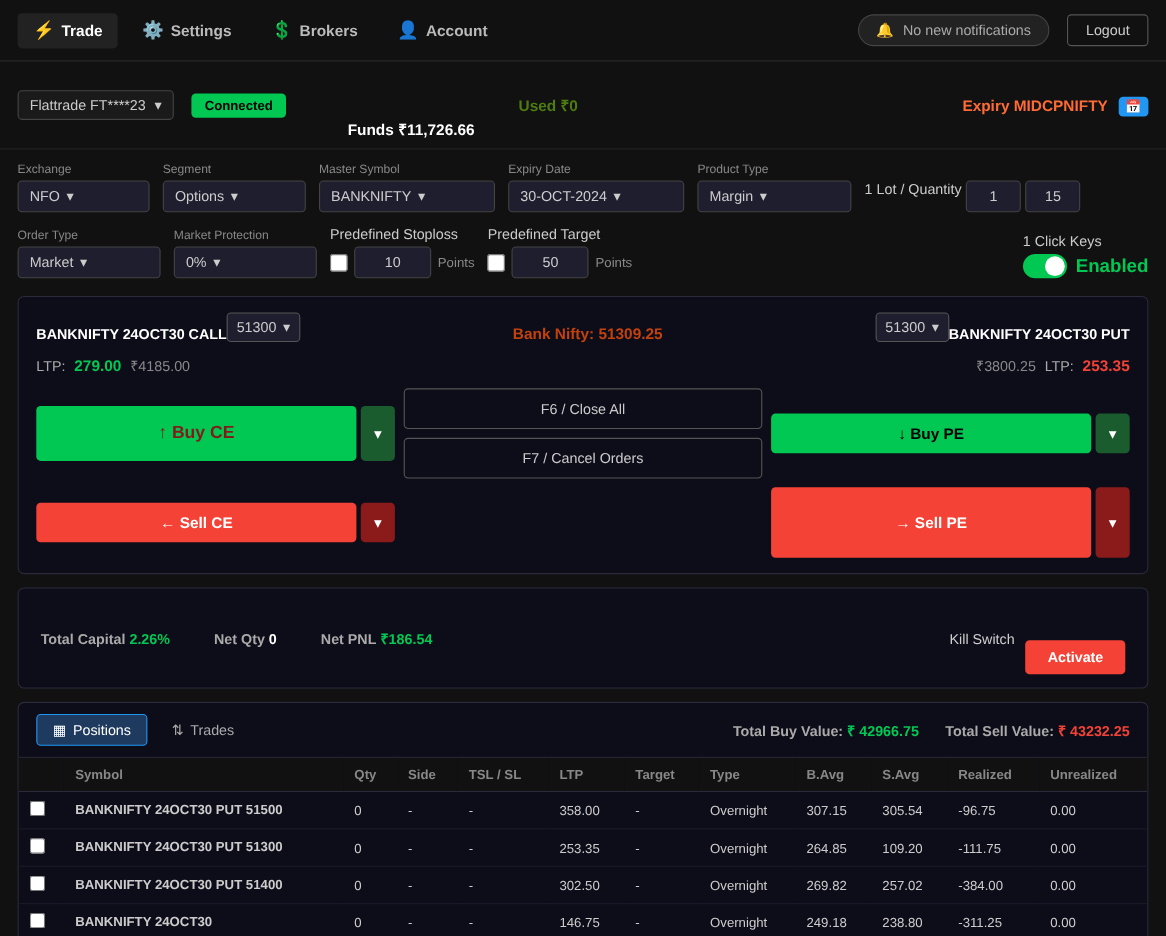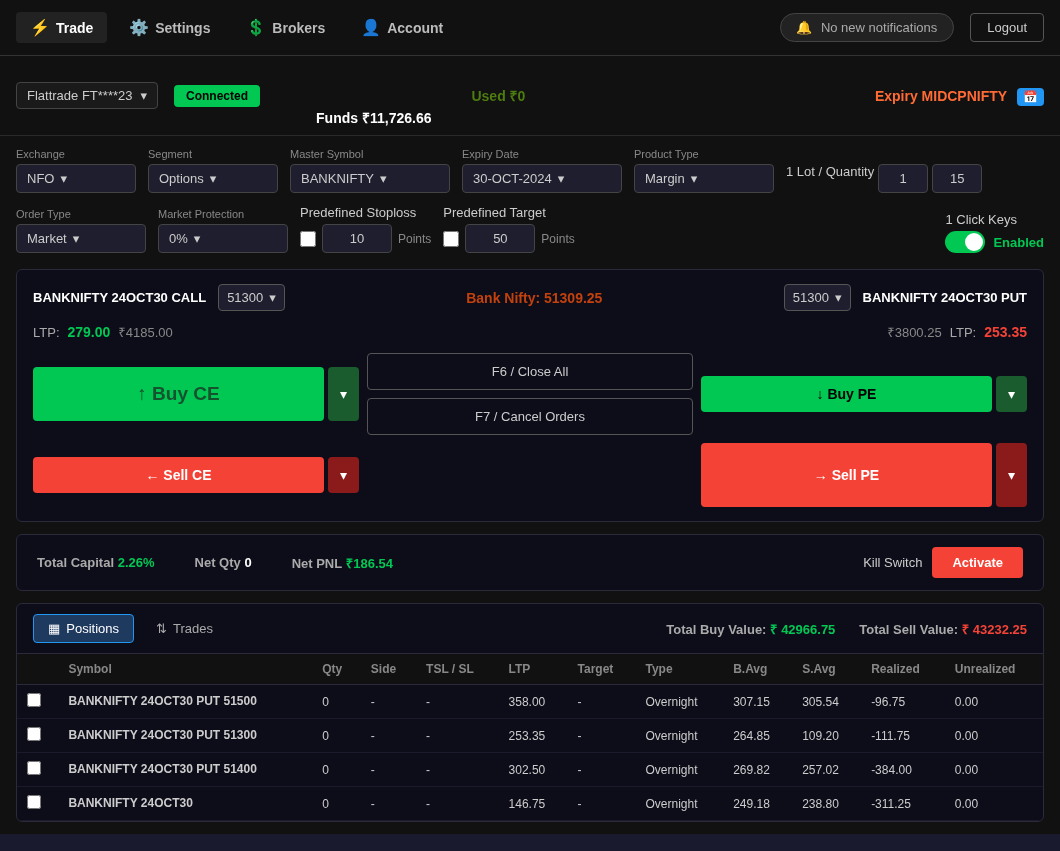--- a/index.html
+++ b/index.html
@@ -191,21 +191,21 @@
       display: flex;
       flex-direction: column;
       gap: 4px;
       margin-left: auto;
     }
     .click-keys-row {
       display: flex;
       align-items: center;
       gap: 8px;
     }
-    .enabled-text { color: #00c853; font-weight: 600; font-size: 13px; }
+    .enabled-text { color: #00c853; font-weight: 600; font-size: 17px; }
     .sl-group {
       display: flex;
       flex-direction: column;
       gap: 4px;
     }
     .sl-input-row {
       display: flex;
       align-items: center;
       gap: 6px;
     }
@@ -228,22 +228,21 @@
     .points-label { color: #888; font-size: 12px; }
     .trading-panel {
       background: #0d0d1a;
       border: 1px solid #2a2a3a;
       border-radius: 6px;
       padding: 14px 16px;
       margin-bottom: 12px;
     }
     .trading-top {
       display: flex;
-      align-items: center;
-      gap: 12px;
+      align-items: flex-end;
       margin-bottom: 12px;
     }
     .symbol-label {
       font-size: 13px;
       font-weight: 700;
       color: #fff;
     }
     .strike-select {
       background: #1e1e2e;
       border: 1px solid #555;
@@ -276,23 +275,23 @@
     .btn-row {
       display: flex;
       gap: 8px;
       margin-top: 12px;
       align-items: center;
     }
     .buy-ce-btn {
       background: #00c853;
       border: none;
       border-radius: 4px;
-      color: #14532d;
+      color: #7f1d1d;
       font-weight: 700;
-      font-size: 19px;
+      font-size: 16px;
       padding: 16px 0;
       cursor: pointer;
       flex: 1;
     }
     .sell-ce-btn {
       background: #f44336;
       border: none;
       border-radius: 4px;
       color: #fff;
       font-weight: 700;
@@ -374,20 +373,21 @@
     .kill-switch { margin-left: auto; display: flex; align-items: center; gap: 10px; }
     .activate-btn {
       background: #f44336;
       border: none;
       border-radius: 4px;
       color: #fff;
       font-weight: 700;
       padding: 8px 20px;
       cursor: pointer;
       font-size: 13px;
+      margin-top: 35px;
     }
     .positions-section {
       background: #0d0d1a;
       border: 1px solid #2a2a3a;
       border-radius: 6px;
       overflow: hidden;
     }
     .positions-header {
       display: flex;
       align-items: center;

